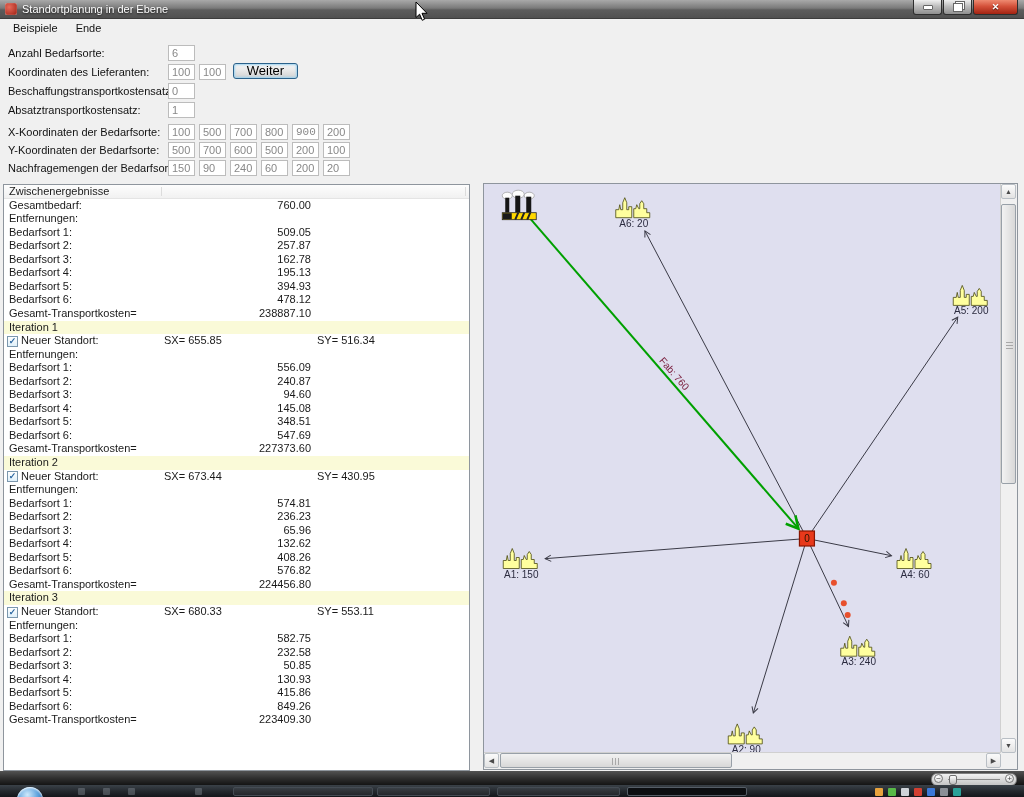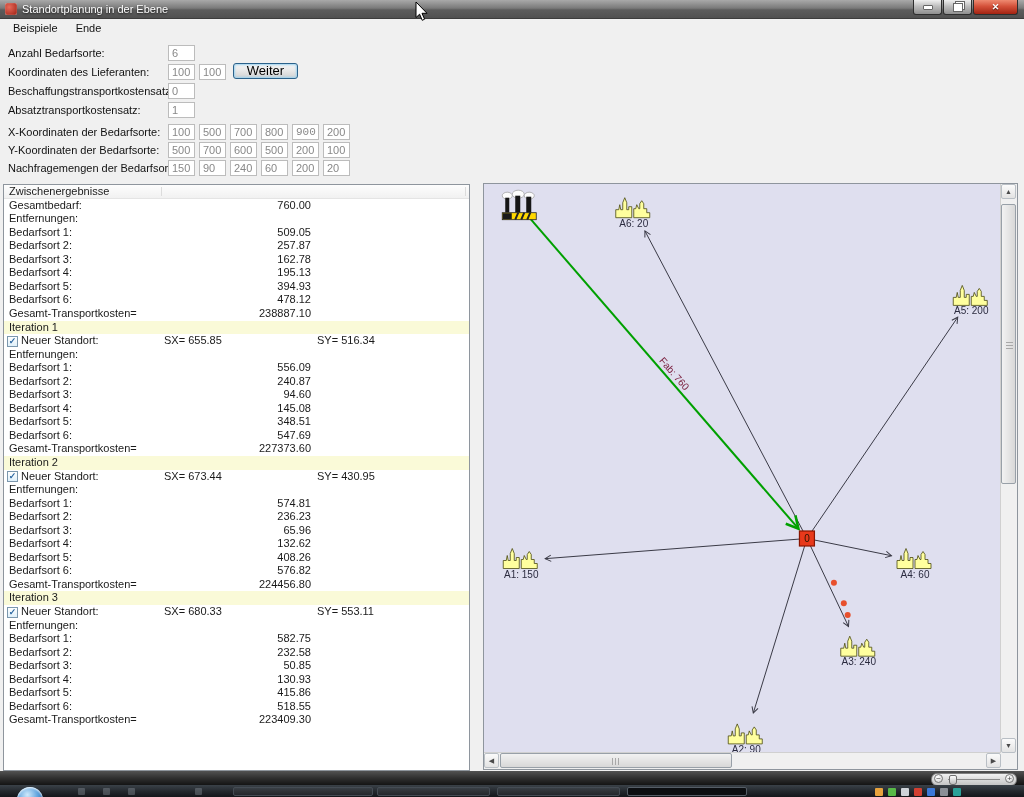--- a/index.html
+++ b/index.html
@@ -317,21 +317,21 @@
         <div class="row">
           <span class="lbl">Bedarfsort 4:</span>
           <span class="val">130.93</span>
         </div>
         <div class="row">
           <span class="lbl">Bedarfsort 5:</span>
           <span class="val">415.86</span>
         </div>
         <div class="row">
           <span class="lbl">Bedarfsort 6:</span>
-          <span class="val">518.55</span>
+          <span class="val">849.26</span>
         </div>
         <div class="row">
           <span class="lbl">Gesamt-Transportkosten=</span>
           <span class="val">223409.30</span>
         </div>
       </div>
 
     <div class="graph">
       <svg id="gsvg" width="518" height="569">
           <defs>

